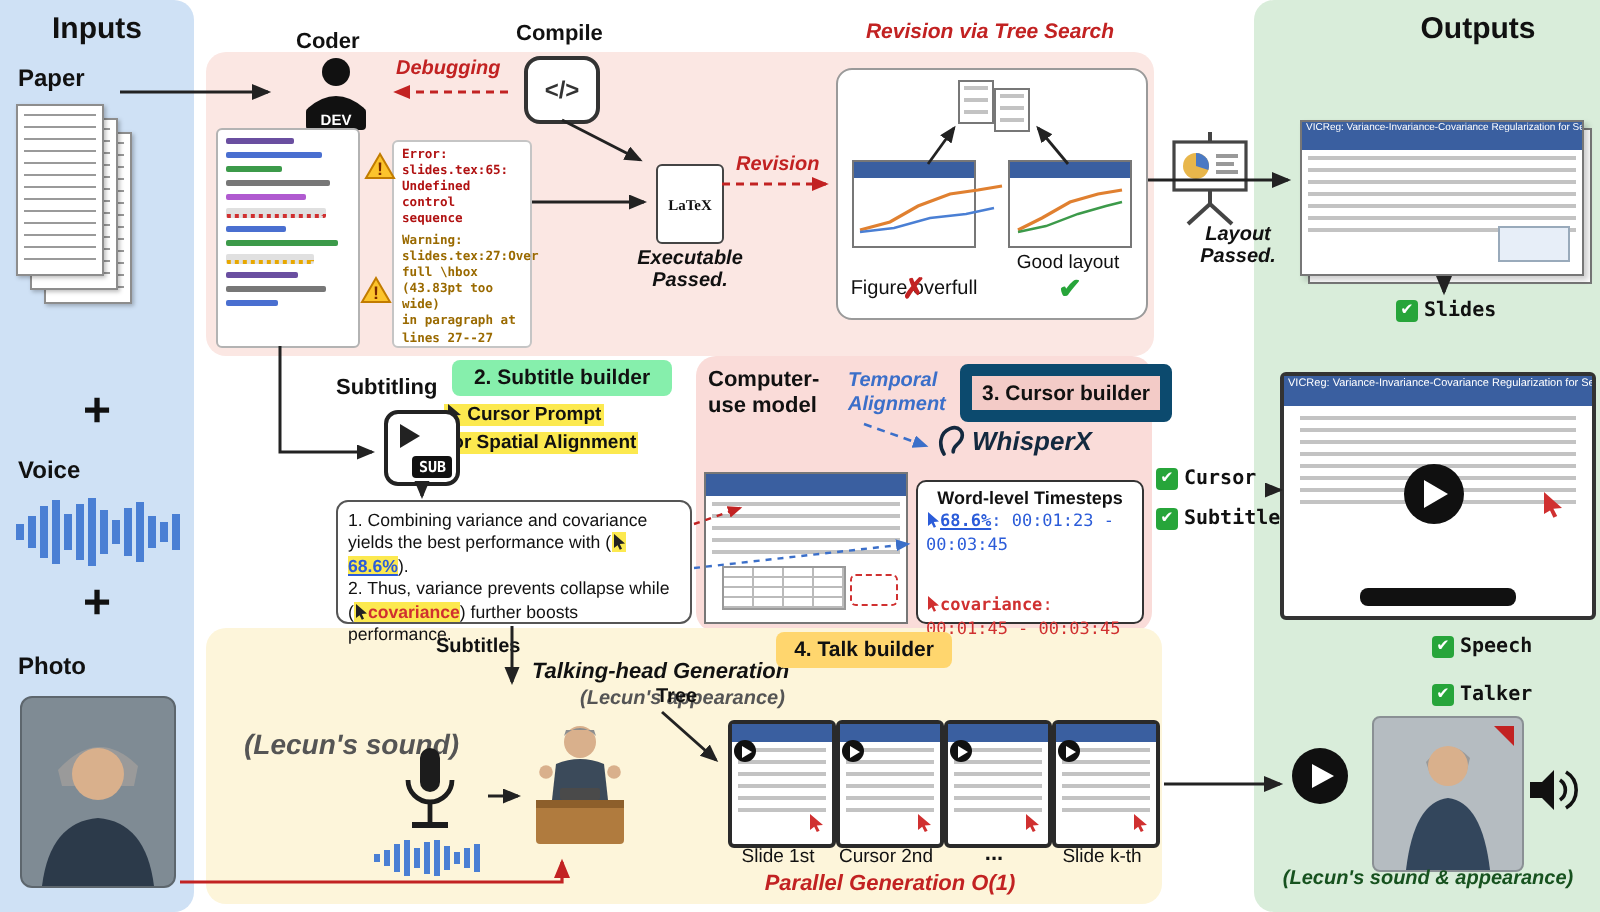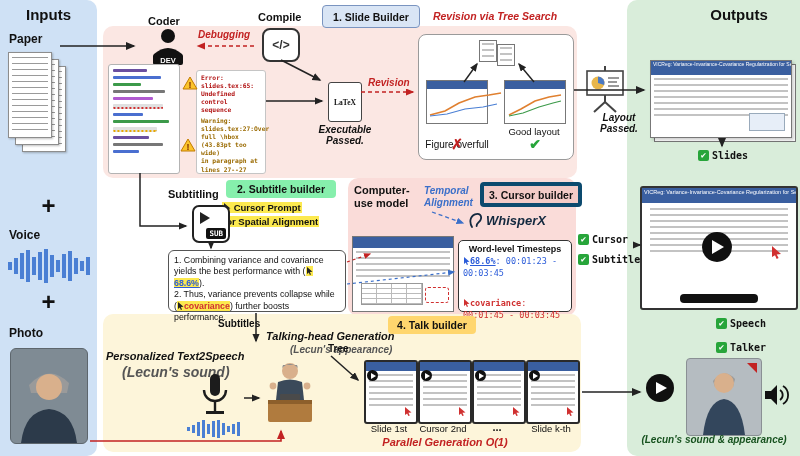--- a/index.html
+++ b/index.html
@@ -121,23 +121,20 @@
   <div class="abs c center" style="left:0;top:288px;width:97px;font-size:24px;font-weight:bold;">+</div>
   <div class="abs c lbl" style="left:9px;top:326px;font-size:12px;">Photo</div>
   <div class="abs c" style="left:10px;top:348px;width:76px;height:94px;border-radius:6px;background:#7f8b94;overflow:hidden;border:1px solid #5d666d;">
     <svg width="76" height="94">
       <path d="M18,36 Q38,14 58,34 L56,44 L20,44 Z" fill="#9a9a9a"></path>
       <circle cx="38" cy="38" r="13" fill="#d9b08c"></circle>
       <path d="M10,94 Q14,62 38,60 Q62,62 66,94 Z" fill="#2c3a4a"></path>
     </svg>
   </div>
 
-  <div class="badge" style="left:322px;top:5px;width:96px;height:21px;background:#d9e5f5;border:1px solid #7a94c0;">
-    <span>1. Slide Builder</span>
-  </div>
 
   <div class="abs c lbl" style="left:148px;top:15px;">Coder</div>
   <svg class="abs c" style="left:150px;top:28px;" width="36" height="38">
     <circle cx="18" cy="8" r="7" fill="#111"></circle>
     <path d="M4,26 Q18,14 32,26 L32,27 L4,27 Z" fill="#111"></path>
     <rect x="3" y="26" width="30" height="11" rx="2" fill="#111"></rect>
     <text x="18" y="34.5" text-anchor="middle" font-family="Liberation Sans,sans-serif" font-size="7.5" font-weight="bold" fill="#fff">DEV</text>
   </svg>
   <div class="abs c red it small-lbl" style="left:198px;top:29px;">Debugging</div>
 
@@ -244,21 +241,21 @@
         </svg><span class="ts-term-blue">68.6%</span></span><span>).</span><br>
     <span>2. Thus, variance prevents collapse while (</span><span class="hl"><svg width="7" height="8" style="display:inline-block;vertical-align:-1px;">
           <path d="M1,0 L6.5,4.8 L3.9,5 L5,7.4 L3.9,7.9 L2.8,5.6 L1,7 Z" fill="#222"></path>
         </svg><span class="ts-term-red">covariance</span></span><span>) further boosts performance.</span>
   </div>
 
   <div class="abs c pre" style="left:354px;top:184px;font-size:11px;font-weight:bold;line-height:1.15;">Computer-
 use model</div>
   <div class="abs c pre blue it" style="left:424px;top:185px;font-size:10px;font-weight:bold;line-height:1.15;">Temporal
 Alignment</div>
-  <div class="badge" style="left:480px;top:182px;width:94px;height:17px;background:#f3cbc7;border:4px solid #0c4a6e;">
+  <div class="badge" style="left:480px;top:182px;width:94px;height:17px;background:#f3cbc7;border:6px solid #0c4a6e;">
     <span>3. Cursor builder</span>
   </div>
   <div class="abs c" style="left:468px;top:212px;display:flex;align-items:center;gap:3px;">
     <svg width="15" height="17">
       <path d="M4,15 C1.5,11 1.5,4.5 7,2.3 C11.5,0.6 14.3,4 12.6,7.8 C11.2,10.8 8.6,10.5 8.6,14" fill="none" stroke="#13293f" stroke-width="1.8" stroke-linecap="round"></path>
     </svg>
     <span class="it" style="font-size:13px;font-weight:bold;color:#13293f;">WhisperX</span>
   </div>
 
   <div class="mini-shot" style="left:352px;top:236px;width:100px;height:74px;z-index:3;">
@@ -291,21 +288,20 @@
     <span class="chk-box">✔</span>
     <span>Subtitle</span>
   </div>
 
   <div class="abs c small-lbl" style="left:218px;top:318px;">Subtitles</div>
   <div class="badge" style="left:388px;top:316px;width:88px;height:18px;background:#ffd66e;">
     <span>4. Talk builder</span>
   </div>
   <div class="abs c it lbl" style="left:266px;top:330px;">Talking-head Generation</div>
   <div class="abs c it" style="left:290px;top:344px;font-size:10px;font-weight:bold;color:#555;">(Lecun's appearance)</div>
-  <div class="abs c it lbl" style="left:106px;top:350px;">Personalized Text2Speech</div>
   <div class="abs c it" style="left:122px;top:364px;font-size:14px;font-weight:bold;color:#555;">(Lecun's sound)</div>
 
   <svg class="abs c" style="left:198px;top:374px;" width="34" height="44">
     <rect x="12" y="0" width="10" height="22" rx="5" fill="#1c1c1c"></rect>
     <path d="M6,16 a11,11 0 0 0 22,0" fill="none" stroke="#1c1c1c" stroke-width="2.4"></path>
     <line x1="17" y1="27" x2="17" y2="37" stroke="#1c1c1c" stroke-width="2.4"></line>
     <line x1="8" y1="38.5" x2="26" y2="38.5" stroke="#1c1c1c" stroke-width="3"></line>
   </svg>
   <svg class="abs c" style="left:186px;top:420px;" width="58" height="18">
     <g fill="#4a7fd4">

